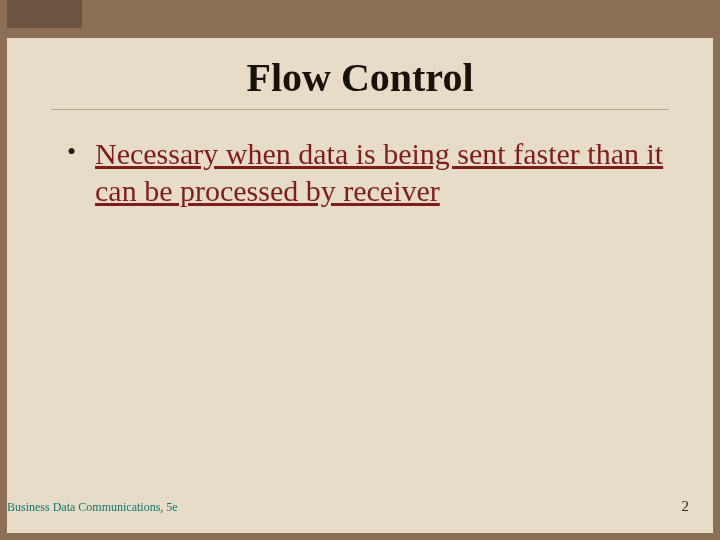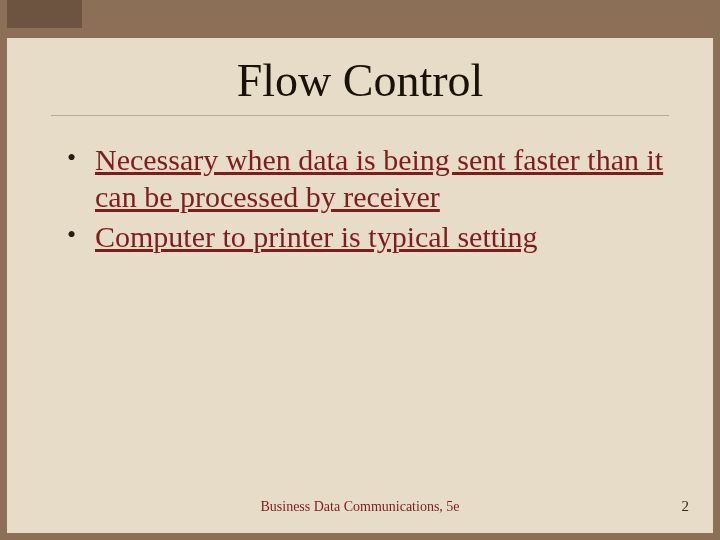--- a/index.html
+++ b/index.html
@@ -31,22 +31,22 @@
   .bottom-border     { left: 0; right: 0; bottom: 0; height: 7px; }
 
   .slide {
     position: absolute;
     top: 38px; left: 7px; right: 7px; bottom: 7px;
     padding: 10px 42px 0 42px;
   }
 
   .title {
     text-align: center;
-    font-size: 46px;
-    font-weight: 400;
+    font-size: 40px;
+    font-weight: 700;
     color: #1a1208;
     margin-top: 6px;
     margin-bottom: 8px;
   }
   .title-rule {
     height: 1px;
     background: #b9ab8f;
     margin: 0 2px 26px 2px;
   }
 
@@ -69,23 +69,22 @@
     left: -10px;
     top: 0;
     font-size: 26px;
     color: #2a1a10;
   }
 
   .footer {
     position: absolute;
     left: 0; right: 0;
     bottom: 18px;
-    text-align: center;
-    font-size: 14px;
-    color: #7f1d1d;
+    font-size: 12px;
+    color: #0f766e;
   }
   .page-num {
     position: absolute;
     right: 24px;
     bottom: 18px;
     font-size: 15px;
     color: #3a2a18;
   }
 </style>
 </head>
@@ -96,18 +95,17 @@
 <div class="side-border-left"></div>
 <div class="side-border-right"></div>
 <div class="bottom-border"></div>
 
 <div class="slide">
   <h1 class="title">Flow Control</h1>
   <div class="title-rule"></div>
 
   <ul class="bullets">
     <li>Necessary when data is being sent faster than it can be processed by receiver</li>
-    <li>Computer to printer is typical setting</li>
   </ul>
 
   <div class="footer">Business Data Communications, 5e</div>
   <div class="page-num">2</div>
 </div>
 
 </body></html>

